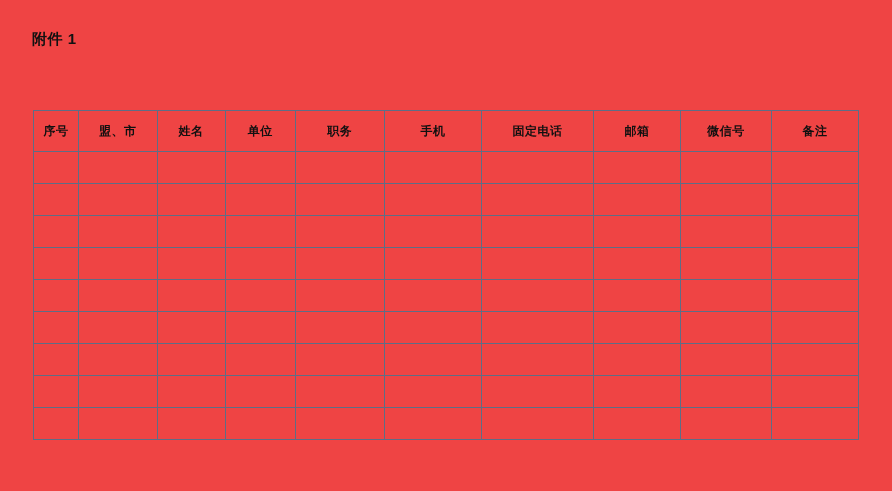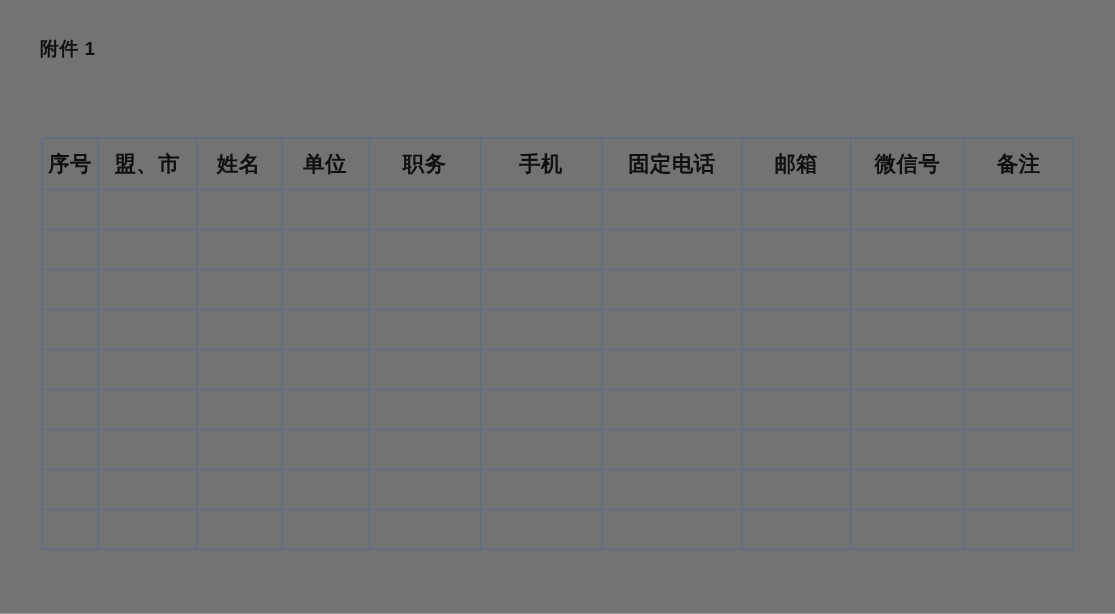--- a/index.html
+++ b/index.html
@@ -11,21 +11,21 @@
     height: 491px;
     background: #ffffff;
     font-family: "Liberation Sans", sans-serif;
     color: #1a1a1a;
     overflow: hidden;
     position: relative;
   }
   #page {
     position: absolute;
     inset: 0;
-    background: #737373;
+    background: #ef4444;
   }
   .attachment-label {
     position: absolute;
     left: 32px;
     top: 30px;
     font-size: 15px;
     font-weight: 700;
     letter-spacing: 0.5px;
     color: #111111;
     font-family: "Liberation Sans", sans-serif;
@@ -56,21 +56,21 @@
   table.contact-table th,
   table.contact-table td {
     border: 1px solid #5e6d86;
     padding: 0;
     margin: 0;
   }
   table.contact-table th {
     height: 40px;
     font-family: "Liberation Serif", serif;
     font-weight: 700;
-    font-size: 17px;
+    font-size: 12px;
     color: #101010;
     text-align: center;
     vertical-align: middle;
     letter-spacing: 0.5px;
   }
   table.contact-table td.body-cell {
     height: 31px;
   }
   .col-0  { width: 42px; }
   .col-1  { width: 74px; }

